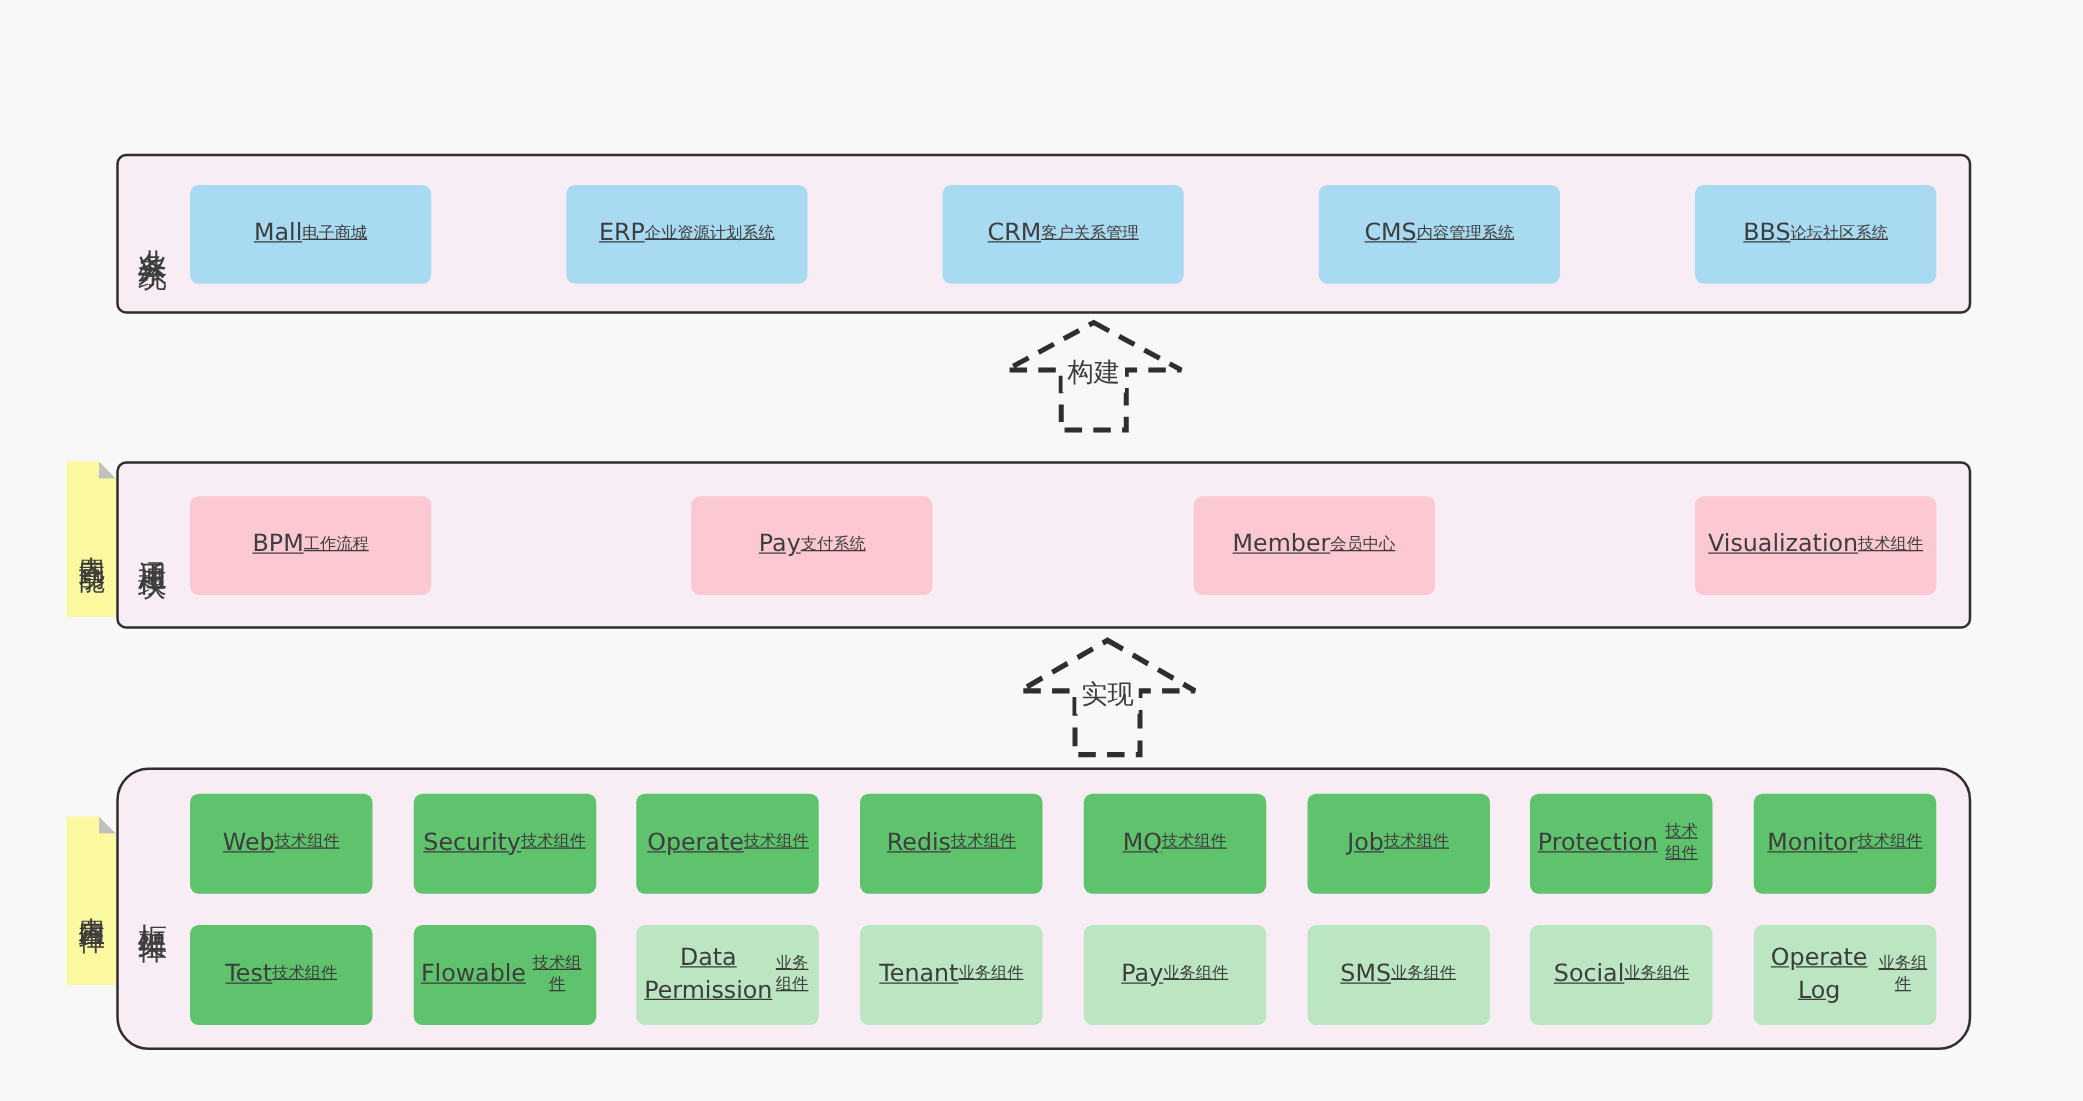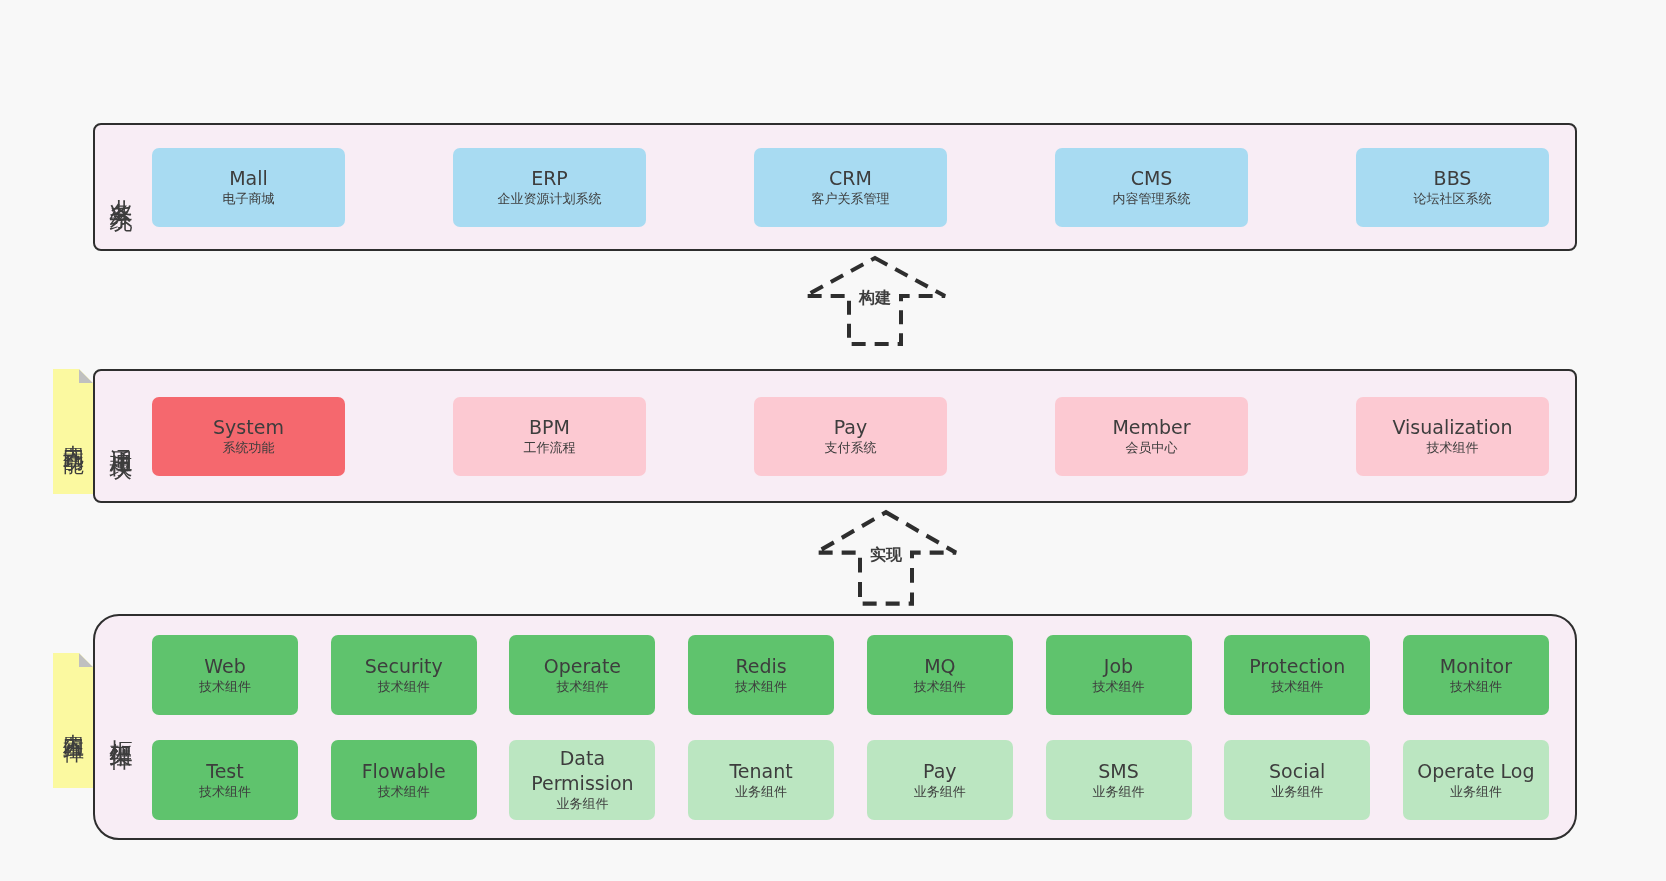--- a/index.html
+++ b/index.html
@@ -51,27 +51,28 @@
     bottom: 0;
     display: flex;
     flex-direction: column;
     justify-content: center;
     gap: 25px;
   }
   .box-row { display: flex; justify-content: space-between; }
 
   .box {
     display: flex;
-    flex-direction: column;
+    flex-direction: row;
     align-items: center;
     justify-content: center;
     border-radius: 7px;
     text-align: center;
     padding: 16px 6px;
     box-sizing: border-box;
+    text-decoration: underline;
   }
   .band-1 .box, .band-2 .box { width: 193px; height: 79px; }
   .band-3 .box { width: 146px; height: 80px; }
 
   .box-title    { font-size: 19px; line-height: 1.32; }
   .box-subtitle { font-size: 13px; line-height: 1.3; }
 
   .c-blue        { background: var(--blue); }
   .c-red         { background: var(--red); }
   .c-pink        { background: var(--pink); }
@@ -89,23 +90,22 @@
     stroke-width: 4;
     stroke-dasharray: 14 9;
   }
   .arrow-label {
     position: absolute;
     left: 50%;
     top: 47%;
     transform: translate(-50%, -50%);
     background: var(--page-bg, #f8f8f8);
     padding: 2px 4px;
-    font-size: 16px;
+    font-size: 21px;
     white-space: nowrap;
-    font-weight: bold;
   }
 
   
   .sticky {
     position: absolute;
     width: 40px;
     background: var(--sticky-yellow, #fbf9a0);
     clip-path: polygon(0 0, calc(100% - 14px) 0, 100% 14px, 100% 100%, 0 100%);
     z-index: 1;
   }
@@ -173,24 +173,20 @@
 
   <div class="sticky sticky-1">
     <div class="fold"></div>
     <div class="sticky-text v-text">内置功能</div>
   </div>
 
   <section class="band band-2">
     <div class="band-label v-text">通用模块</div>
     <div class="band-rows">
         <div class="box-row">
-          <div class="box c-red">
-            <div class="box-title">System</div>
-            <div class="box-subtitle">系统功能</div>
-          </div>
           <div class="box c-pink">
             <div class="box-title">BPM</div>
             <div class="box-subtitle">工作流程</div>
           </div>
           <div class="box c-pink">
             <div class="box-title">Pay</div>
             <div class="box-subtitle">支付系统</div>
           </div>
           <div class="box c-pink">
             <div class="box-title">Member</div>

